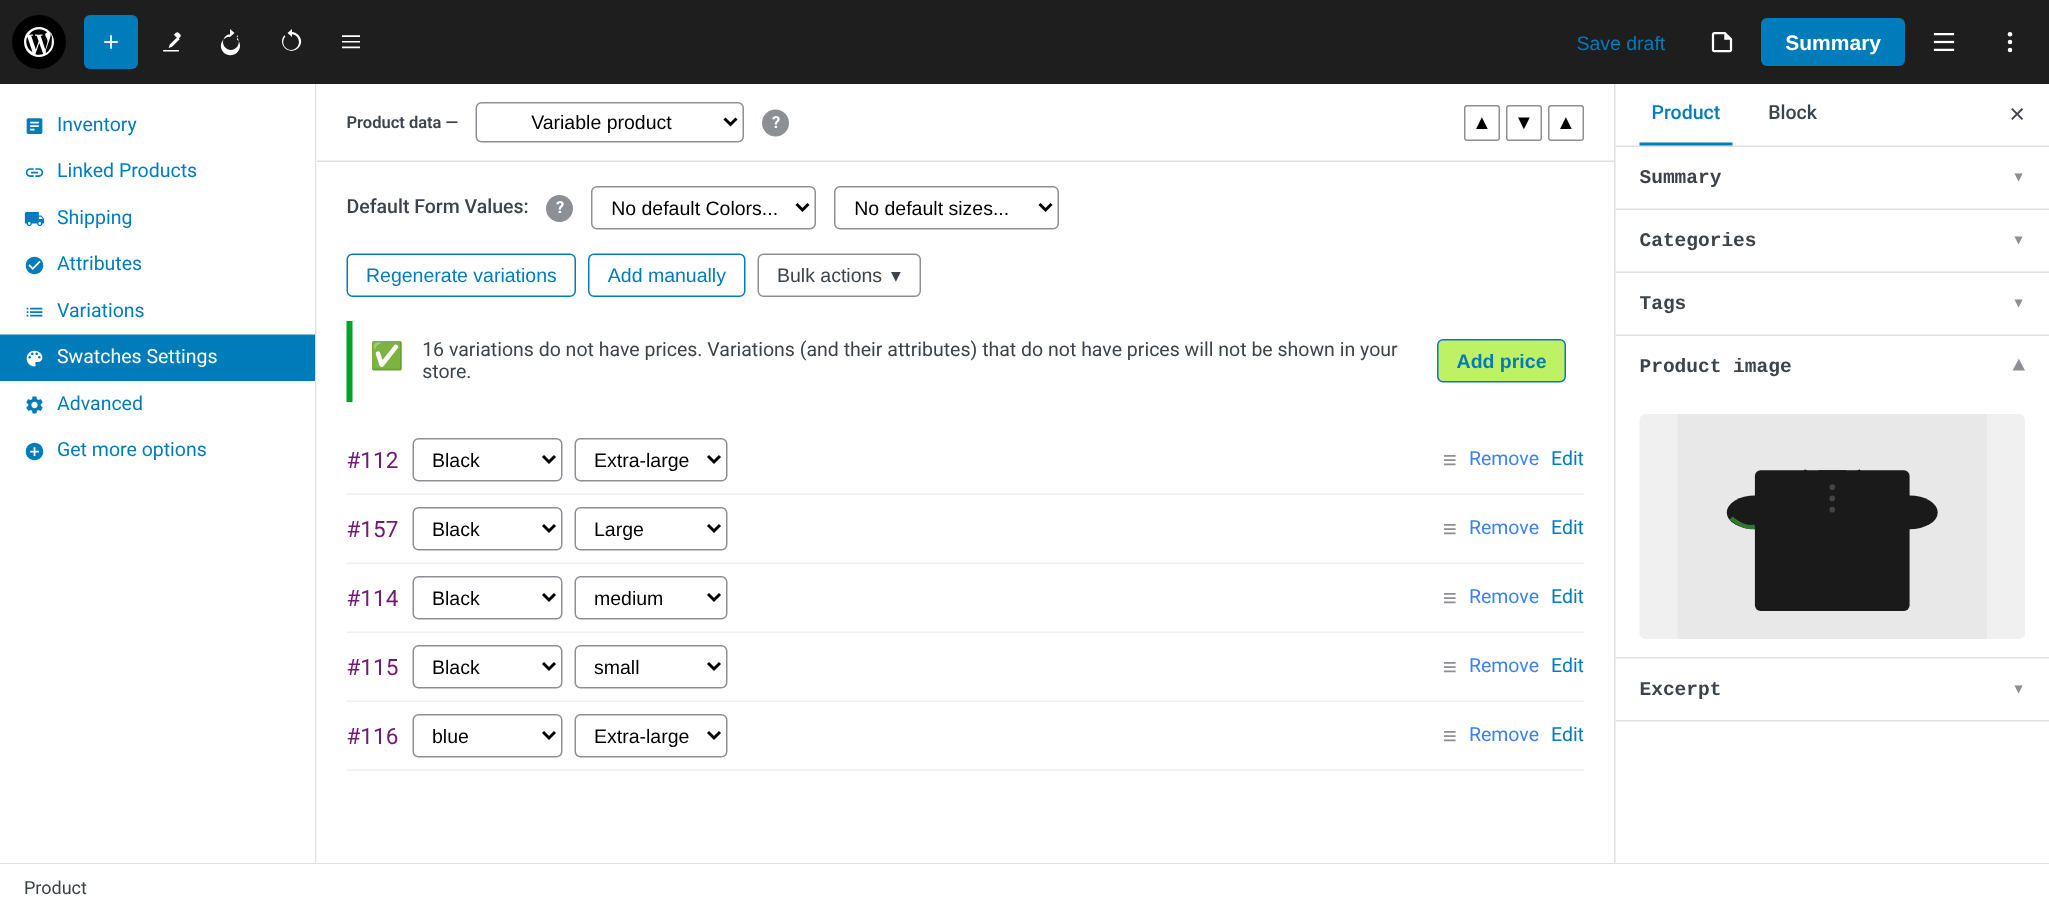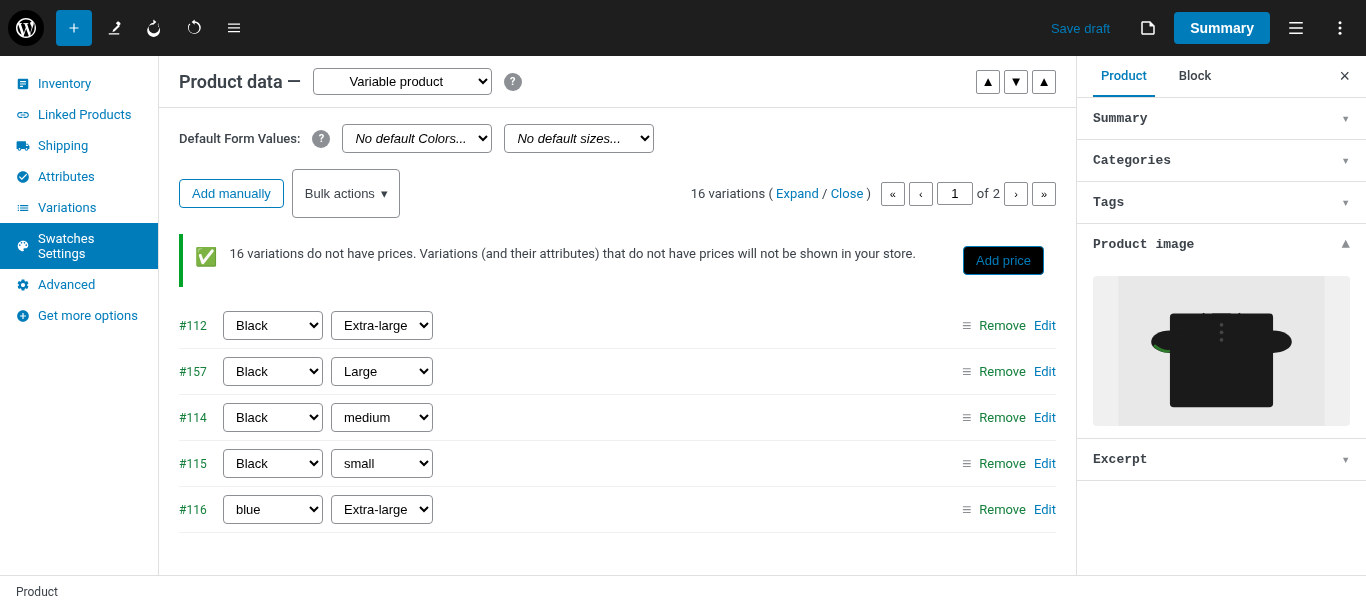--- a/index.html
+++ b/index.html
@@ -37,21 +37,21 @@
       width: 36px; height: 36px; display: flex; align-items: center; justify-content: center;
     }
 
     
     .main-layout {
       display: flex; margin-top: 56px; height: calc(607px - 56px);
     }
 
     
     .left-sidebar {
-      width: 159px; background: #fff; border-right: 1px solid #e0e0e0;
+      width: 211px; background: #fff; border-right: 1px solid #e0e0e0;
       padding: 12px 0; flex-shrink: 0;
     }
     .sidebar-item {
       display: flex; align-items: center; gap: 8px;
       padding: 8px 16px; cursor: pointer; color: #007cba; font-size: 13px;
     }
     .sidebar-item.active {
       background: #007cba; color: #fff;
     }
     .sidebar-item svg { width: 14px; height: 14px; fill: currentColor; flex-shrink: 0; }
@@ -60,21 +60,21 @@
     .center-content {
       flex: 1; background: #fff; overflow-y: auto; padding: 0;
     }
 
     
     .product-data-header {
       display: flex; align-items: center; gap: 12px;
       padding: 12px 20px; border-bottom: 1px solid #e0e0e0;
       background: #fff;
     }
-    .product-data-label { font-weight: 600; font-size: 18px; }
+    .product-data-label { font-weight: 600; font-size: 11px; }
     .product-data-select {
       border: 1px solid #8c8f94; border-radius: 4px; padding: 4px 8px;
       font-size: 13px; background: #fff; cursor: pointer; min-width: 160px; text-align: center;
     }
     .help-icon {
       width: 18px; height: 18px; background: #8c8f94; border-radius: 50%;
       color: #fff; display: flex; align-items: center; justify-content: center;
       font-size: 11px; font-weight: 700; cursor: pointer; flex-shrink: 0;
     }
     .header-arrows { display: flex; gap: 4px; margin-left: auto; }
@@ -86,34 +86,34 @@
     
     .variations-content { padding: 16px 20px; }
 
     
     .default-form-row {
       display: flex; align-items: center; gap: 12px; margin-bottom: 16px;
     }
     .default-form-label { font-size: 13px; font-weight: 500; }
     .form-select {
       border: 1px solid #8c8f94; border-radius: 4px; padding: 5px 8px;
-      font-size: 13px; background: #fff; cursor: pointer; min-width: 150px; font-style: italic;
+      font-size: 13px; background: #fff; cursor: pointer; min-width: 150px;
     }
 
     
     .action-buttons-row {
       display: flex; align-items: center; gap: 8px; margin-bottom: 16px;
     }
     .btn-outline {
       background: #fff; border: 1px solid #007cba; color: #007cba;
       border-radius: 4px; padding: 6px 12px; font-size: 13px; cursor: pointer;
     }
     .btn-dropdown {
       background: #fff; border: 1px solid #8c8f94; color: #3c434a;
-      border-radius: 4px; padding: 16px 12px; font-size: 13px; cursor: pointer;
+      border-radius: 4px; padding: 6px 12px; font-size: 13px; cursor: pointer;
       display: flex; align-items: center; gap: 6px;
     }
     .pagination-info { margin-left: auto; font-size: 13px; color: #3c434a; }
     .pagination-info a { color: #007cba; text-decoration: none; }
     .pagination-controls { display: flex; align-items: center; gap: 4px; }
     .page-btn {
       background: #fff; border: 1px solid #8c8f94; border-radius: 2px;
       width: 24px; height: 24px; cursor: pointer; display: flex; align-items: center; justify-content: center;
       font-size: 11px;
     }
@@ -124,37 +124,38 @@
 
     
     .variations-notice {
       display: flex; align-items: flex-start; gap: 12px;
       background: #fff; border-left: 4px solid #00a32a; padding: 12px;
       margin-bottom: 16px;
     }
     .notice-icon { color: #00a32a; font-size: 18px; flex-shrink: 0; }
     .notice-text { font-size: 13px; flex: 1; }
     .add-price-btn {
-      background: #000000; border: 1px solid #007cba; color: #007cba;
+      background: #bef264; border: 1px solid #007cba; color: #007cba;
       border-radius: 4px; padding: 6px 12px; font-size: 13px; cursor: pointer;
       white-space: nowrap;
+      font-weight: bold;
     }
 
     
     .variation-row {
       display: flex; align-items: center; gap: 8px;
       padding: 8px 0; border-bottom: 1px solid #f0f0f1;
     }
-    .variation-num { font-size: 12px; color: #15803d; min-width: 36px; }
+    .variation-num { font-size: 15px; color: #701a75; min-width: 36px; }
     .variation-select {
       border: 1px solid #8c8f94; border-radius: 4px; padding: 5px 8px;
       font-size: 13px; background: #fff; cursor: pointer; min-width: 100px;
     }
     .variation-drag { color: #8c8f94; cursor: grab; font-size: 16px; margin-left: auto; }
-    .variation-remove { color: #15803d; cursor: pointer; font-size: 13px; }
+    .variation-remove { color: #3b82f6; cursor: pointer; font-size: 13px; }
     .variation-edit { color: #007cba; cursor: pointer; font-size: 13px; }
 
     
     .right-panel {
       width: 290px; background: #fff; border-left: 1px solid #e0e0e0;
       flex-shrink: 0; overflow-y: auto;
     }
     .right-panel-tabs {
       display: flex; border-bottom: 1px solid #e0e0e0;
       padding: 0 16px; align-items: center;
@@ -335,43 +336,26 @@
         <div class="help-icon">?</div>
         <select class="form-select">
           <option>No default Colors...</option>
         </select>
         <select class="form-select">
           <option>No default sizes...</option>
         </select>
       </div>
 
       <div class="action-buttons-row">
+        <button class="btn-outline">Regenerate variations</button>
         <button class="btn-outline">Add manually</button>
         <button class="btn-dropdown">
           <span>Bulk actions</span>
           <span>▾</span>
         </button>
-        <div class="pagination-info">
-          <span>16 variations</span>
-          <span> (</span>
-          <a href="#">Expand</a>
-          <span> / </span>
-          <a href="#">Close</a>
-          <span>)</span>
-          &nbsp;
-          <div class="pagination-controls" style="display:inline-flex; align-items:center; gap:4px;">
-            <button class="page-btn">«</button>
-            <button class="page-btn">‹</button>
-            <input class="page-input" type="text" value="1" style="">
-            <span>of</span>
-            <span>2</span>
-            <button class="page-btn">›</button>
-            <button class="page-btn">»</button>
-          </div>
-        </div>
       </div>
 
       <div class="variations-notice">
         <span class="notice-icon">✅</span>
         <span class="notice-text">16 variations do not have prices. Variations (and their attributes) that do not have prices will not be shown in your store.</span>
         <button class="add-price-btn">Add price</button>
       </div>
 
       <div id="variation-rows-container">
           <div class="variation-row">

